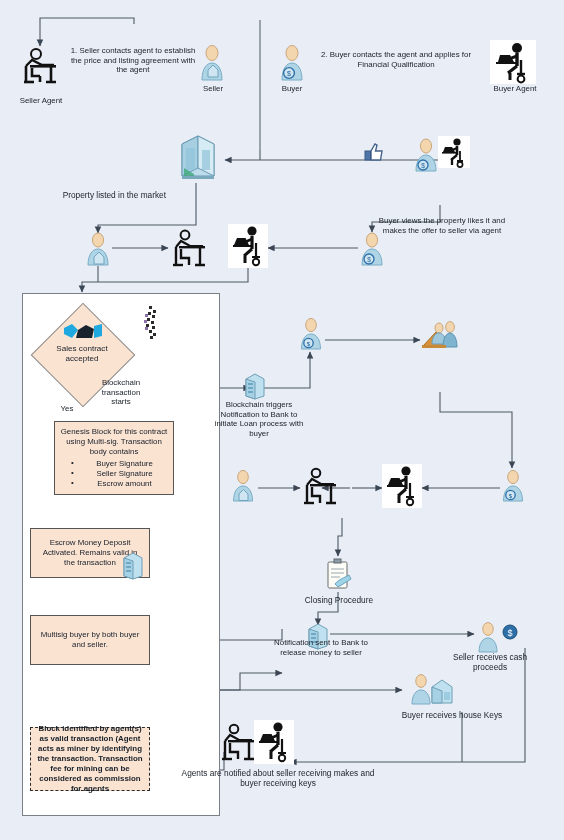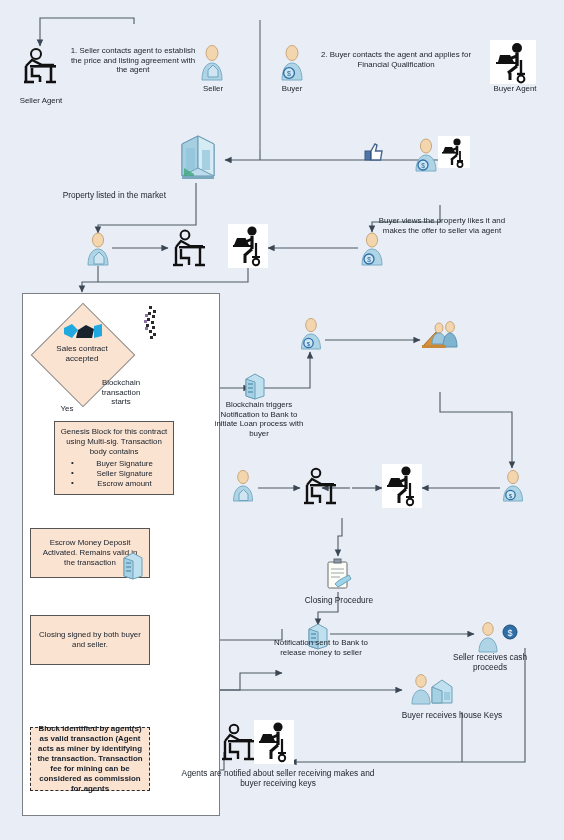--- a/index.html
+++ b/index.html
@@ -313,21 +313,21 @@
     <svg viewBox="0 0 26 30" width="26" height="30">
       <path d="M4 8 L13 3 L22 8 L22 26 L13 29 L4 26 Z" fill="#bfe0ef" stroke="#6e9fb6" stroke-width="1"></path>
       <path d="M4 8 L13 11 L13 29 L4 26 Z" fill="#a6d0e4" stroke="#6e9fb6" stroke-width="1"></path>
       <rect x="6" y="12" width="5" height="2" fill="#6fa8c4"></rect>
       <rect x="6" y="16" width="5" height="2" fill="#6fa8c4"></rect>
       <rect x="6" y="20" width="5" height="2" fill="#6fa8c4"></rect>
     </svg>
   </div>
 
   <div class="procbox" style="left:30px;top:615px;width:120px;height:50px;padding:3px 6px;">
-    <span>Closing signed by both buyer and seller.</span>
+    <span>Multisig buyer by both buyer and seller.</span>
   </div>
 
   <div class="procbox dashed" style="left:30px;top:727px;width:120px;height:64px;padding:3px 5px;">
     <span>Block identified by agent(s) as valid transaction (Agent acts as miner by identifying the transaction. Transaction fee for mining can be considered as commission for agents</span>
   </div>
 
   <div class="icon" style="left:243px;top:372px;width:24px;height:28px;">
     <svg viewBox="0 0 24 28" width="24" height="28">
       <path d="M3 7 L12 2 L21 7 L21 24 L12 27 L3 24 Z" fill="#bfe0ef" stroke="#6e9fb6" stroke-width="1"></path>
       <path d="M3 7 L12 10 L12 27 L3 24 Z" fill="#a6d0e4" stroke="#6e9fb6" stroke-width="1"></path>

